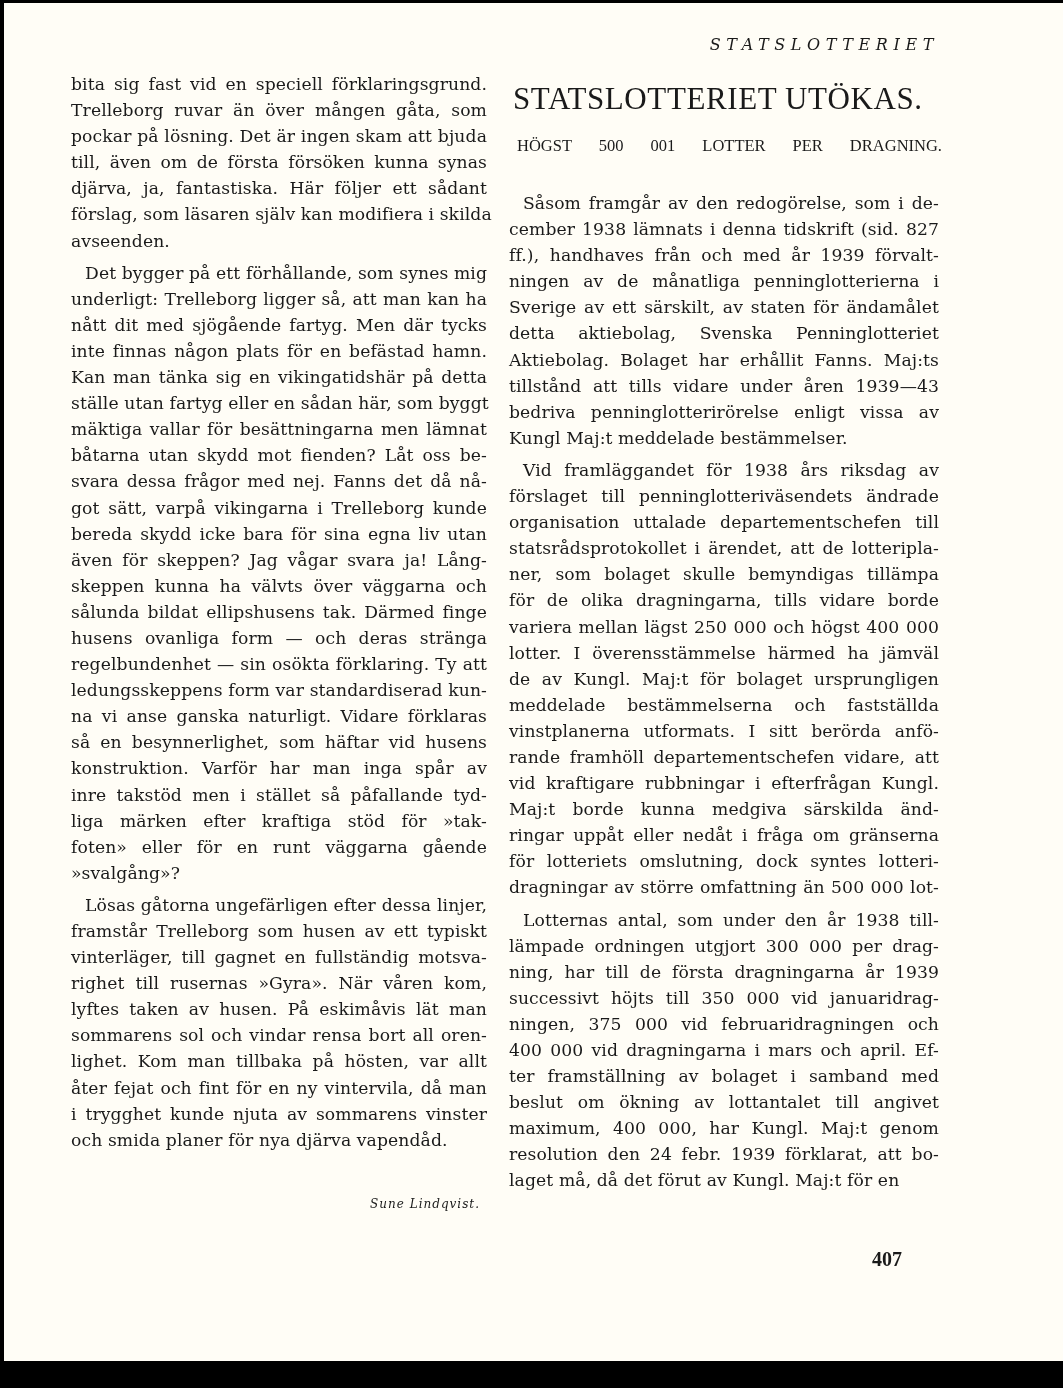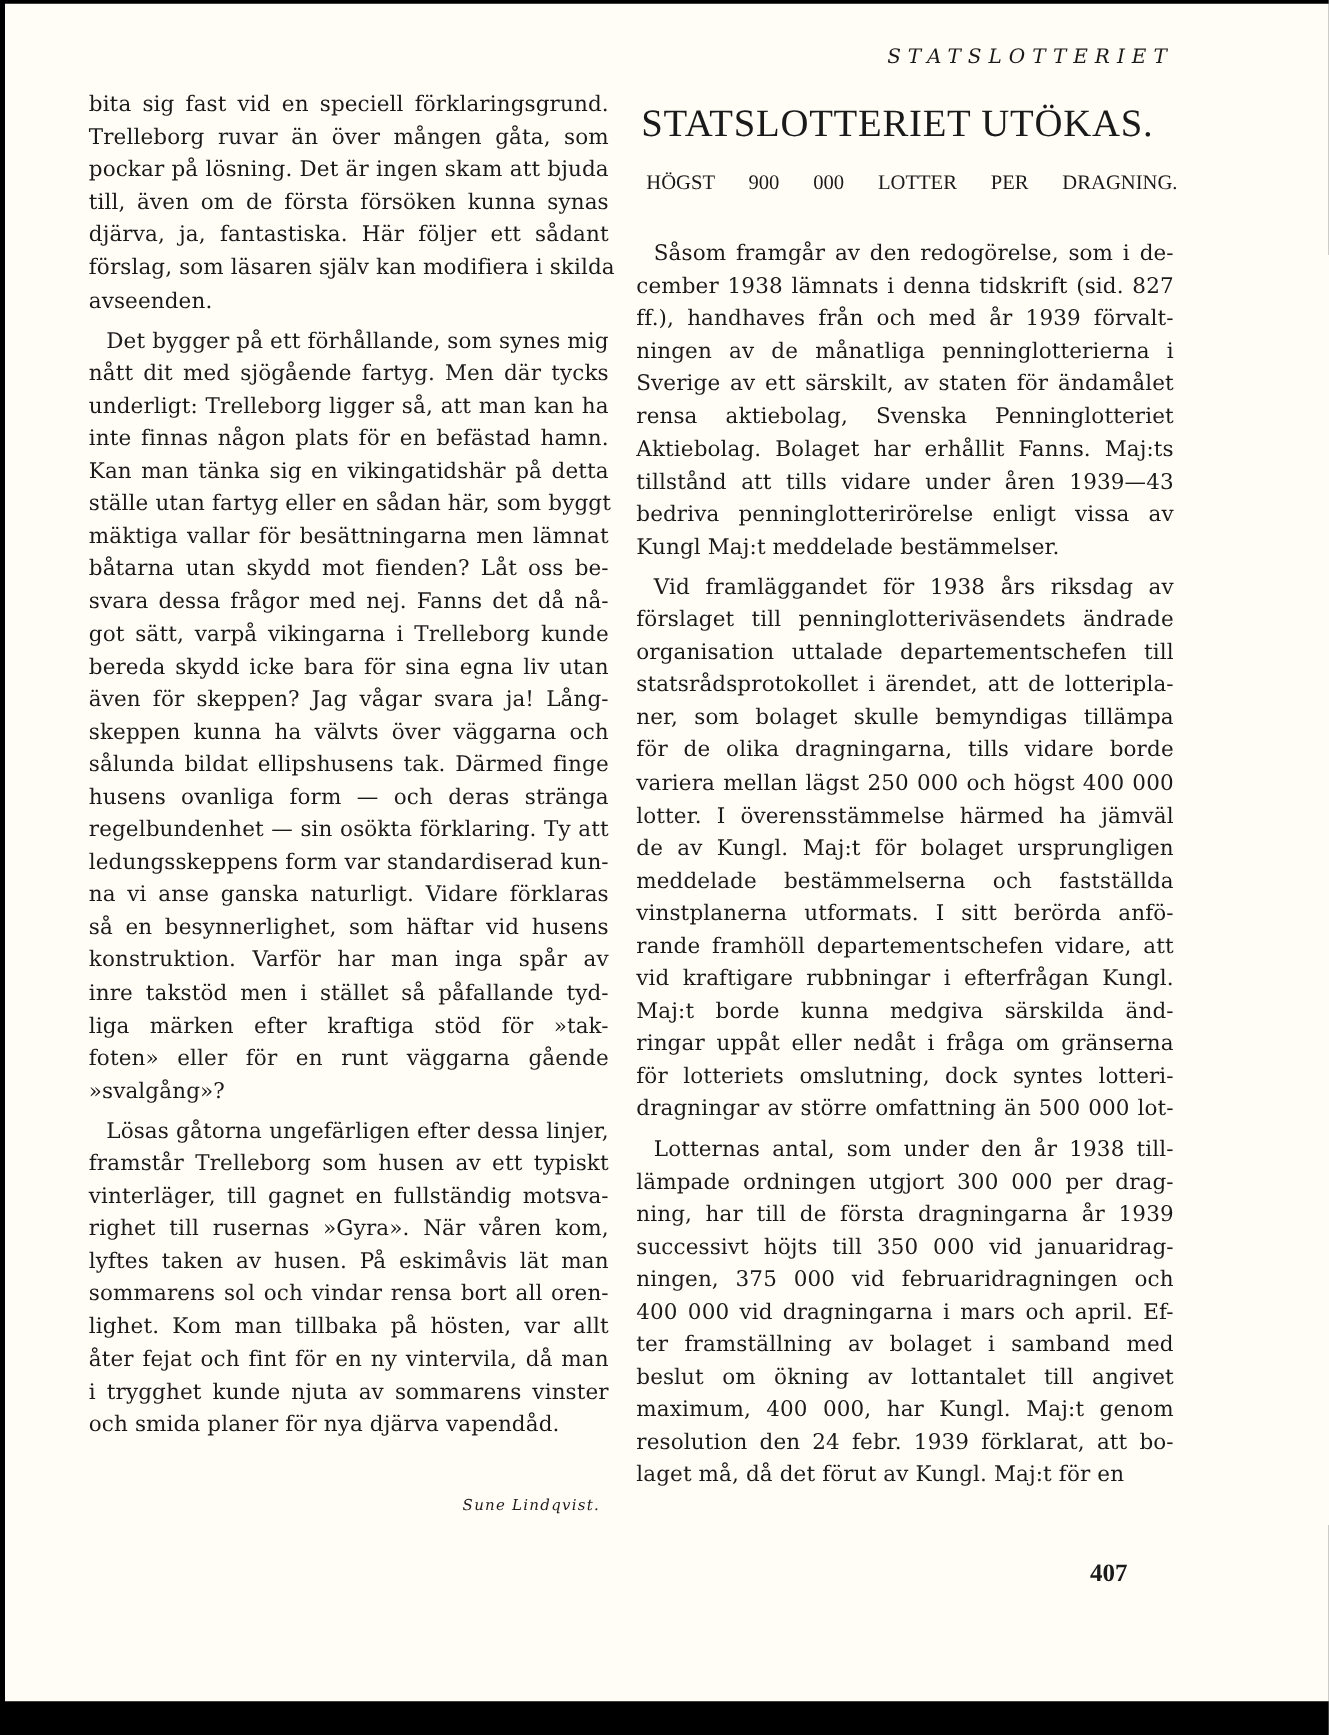--- a/index.html
+++ b/index.html
@@ -49,37 +49,37 @@
     font-size: 20px; font-weight: bold; font-family: "Liberation Serif", serif;
   }
 </style>
 </head>
 <body>
 
 <div class="page">
 
   <div class="running-head">STATSLOTTERIET</div>
   <div class="title">STATSLOTTERIET UTÖKAS.</div>
-  <div class="subtitle">HÖGST 900 000 LOTTER PER DRAGNING.</div>
+  <div class="subtitle">HÖGST 500 001 LOTTER PER DRAGNING.</div>
 
   <div class="col col-left">
       <div>
         <span class="line">bita sig fast vid en speciell förklaringsgrund.</span>
         <span class="line">Trelleborg ruvar än över mången gåta, som</span>
         <span class="line">pockar på lösning. Det är ingen skam att bjuda</span>
         <span class="line">till, även om de första försöken kunna synas</span>
         <span class="line">djärva, ja, fantastiska. Här följer ett sådant</span>
         <span class="line">förslag, som läsaren själv kan modifiera i skilda</span>
         <span class="line last">avseenden.</span>
       </div>
       <div class="gap"></div>
       <div>
         <span class="line indent">Det bygger på ett förhållande, som synes mig</span>
+        <span class="line">underligt: Trelleborg ligger så, att man kan ha</span>
         <span class="line">nått dit med sjögående fartyg. Men där tycks</span>
-        <span class="line">underligt: Trelleborg ligger så, att man kan ha</span>
         <span class="line">inte finnas någon plats för en befästad hamn.</span>
         <span class="line">Kan man tänka sig en vikingatidshär på detta</span>
         <span class="line">ställe utan fartyg eller en sådan här, som byggt</span>
         <span class="line">mäktiga vallar för besättningarna men lämnat</span>
         <span class="line">båtarna utan skydd mot fienden? Låt oss be-</span>
         <span class="line">svara dessa frågor med nej. Fanns det då nå-</span>
         <span class="line">got sätt, varpå vikingarna i Trelleborg kunde</span>
         <span class="line">bereda skydd icke bara för sina egna liv utan</span>
         <span class="line">även för skeppen? Jag vågar svara ja! Lång-</span>
         <span class="line">skeppen kunna ha välvts över väggarna och</span>
@@ -111,21 +111,21 @@
     </div>
   <div class="signature">Sune Lindqvist.</div>
 
   <div class="col col-right">
       <div>
         <span class="line indent">Såsom framgår av den redogörelse, som i de-</span>
         <span class="line">cember 1938 lämnats i denna tidskrift (sid. 827</span>
         <span class="line">ff.), handhaves från och med år 1939 förvalt-</span>
         <span class="line">ningen av de månatliga penninglotterierna i</span>
         <span class="line">Sverige av ett särskilt, av staten för ändamålet</span>
-        <span class="line">rensa aktiebolag, Svenska Penninglotteriet</span>
+        <span class="line">detta aktiebolag, Svenska Penninglotteriet</span>
         <span class="line">Aktiebolag. Bolaget har erhållit Fanns. Maj:ts</span>
         <span class="line">tillstånd att tills vidare under åren 1939—43</span>
         <span class="line">bedriva penninglotterirörelse enligt vissa av</span>
         <span class="line last">Kungl Maj:t meddelade bestämmelser.</span>
       </div>
       <div class="gap"></div>
       <div>
         <span class="line indent">Vid framläggandet för 1938 års riksdag av</span>
         <span class="line">förslaget till penninglotteriväsendets ändrade</span>
         <span class="line">organisation uttalade departementschefen till</span>

